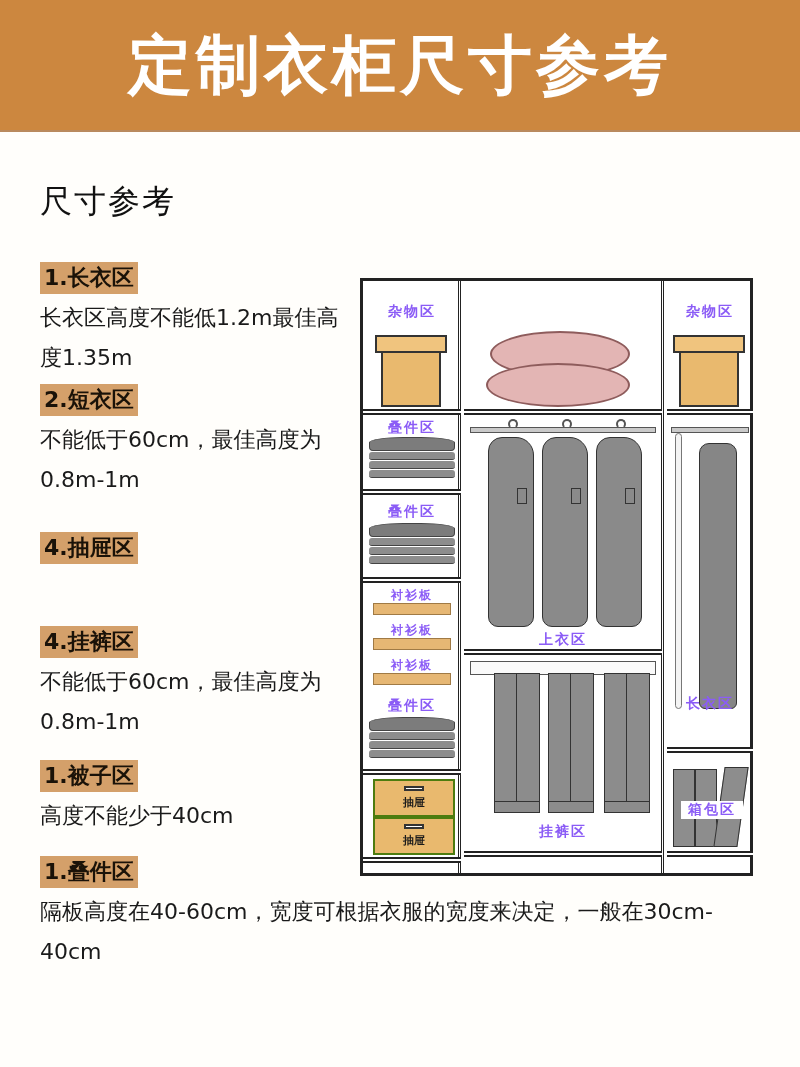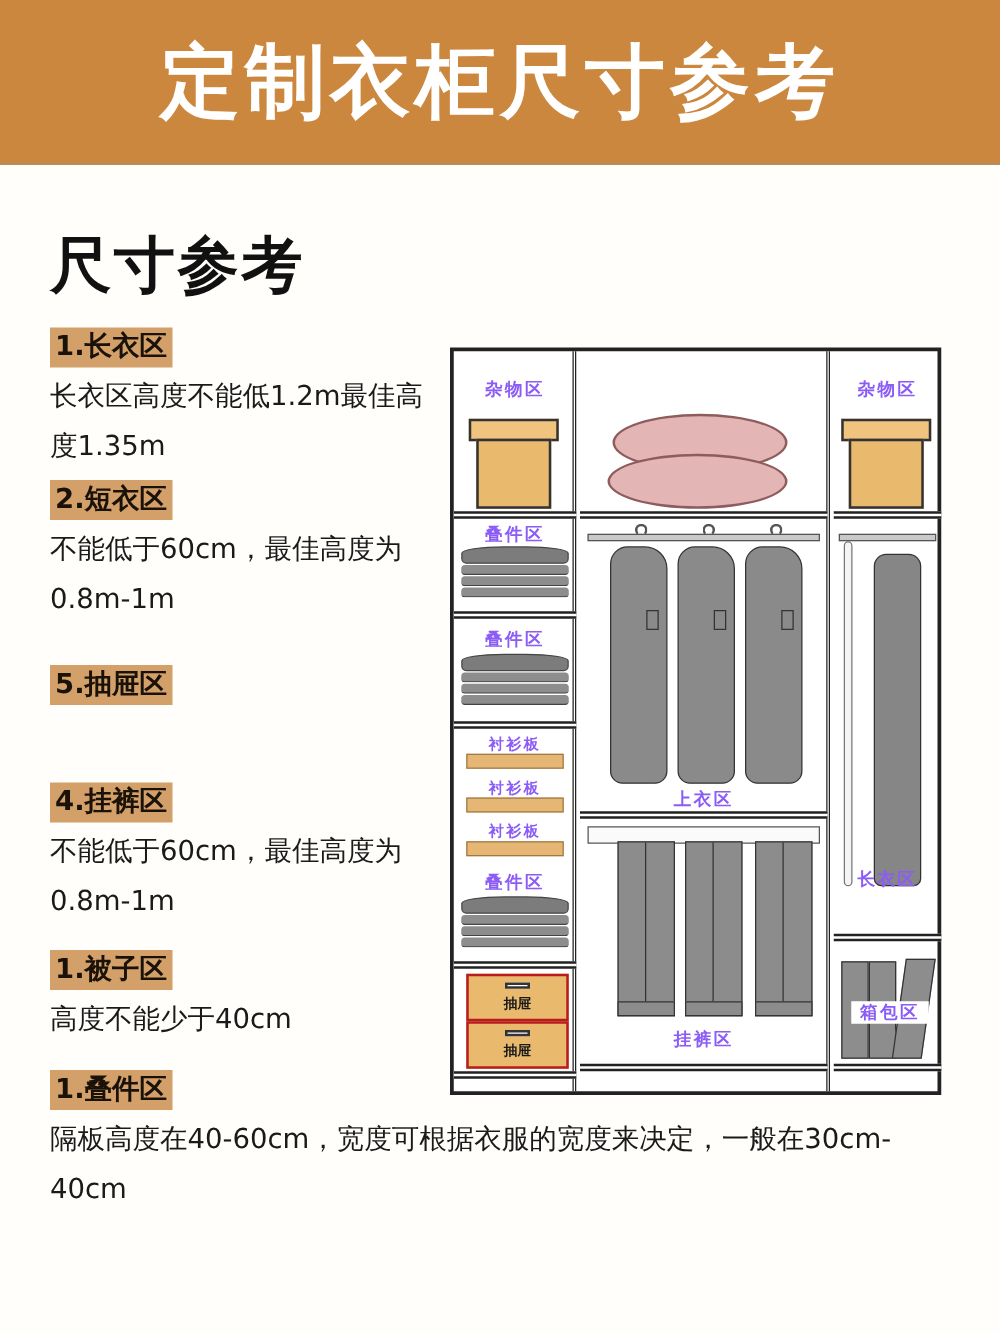--- a/index.html
+++ b/index.html
@@ -3,39 +3,39 @@
 <meta charset="utf-8">
 <style>
   * { box-sizing: border-box; margin: 0; padding: 0; }
   html, body { width: 800px; height: 1067px; background: #fffefb; overflow: hidden; }
   body { position: relative; font-family: "DejaVu Sans", "Liberation Sans", sans-serif; color: #1a1a1a; }
 
   .banner { position: absolute; left: 0; top: 0; width: 800px; height: 132px; background: #cc873f;
     display: flex; align-items: center; justify-content: center; border-bottom: 2px solid #b98a5e; }
   .banner-title { color: #fff; font-size: 64px; font-weight: bold; letter-spacing: 4px; }
 
-  .section-title { position: absolute; left: 40px; top: 180px; font-size: 49px; font-weight: bold; color: #111; letter-spacing: 2px; }
+  .section-title { position: absolute; left: 40px; top: 180px; font-size: 32px; font-weight: normal; color: #111; letter-spacing: 2px; }
 
   .item { position: absolute; left: 40px; width: 320px; }
   .item-label { display: inline-block; background: #d4a06a; padding: 2px 4px; font-size: 22px; font-weight: bold; color: #1a1208; line-height: 28px; }
   .item-desc { font-size: 22px; line-height: 40px; color: #1a1a1a; margin-top: 4px; }
   .item-wide { width: 720px; }
 
   
   .wardrobe { position: absolute; left: 360px; top: 278px; width: 393px; height: 598px; border: 3px solid #222; background: #fff; }
   .col { position: absolute; top: 0; bottom: 0; border-right: 3px double #222; }
   .shelf { position: absolute; left: 0; right: 0; height: 6px; border-top: 2px solid #222; border-bottom: 2px solid #222; background: #fff; }
   .zlabel { position: absolute; left: 0; right: 0; text-align: center; font-weight: bold; font-size: 14px; color: #8b5cf6; letter-spacing: 2px; }
   .box { position: absolute; background: #e9b96e; border: 2px solid #333; }
   .box-lid { position: absolute; background: #f0c47e; border: 2px solid #333; }
   .folded { position: absolute; left: 6px; right: 6px; height: 46px; }
   .folded .layer { height: 8px; background: #8d8d8d; border-bottom: 1px solid #444; margin-bottom: 1px; border-radius: 3px; }
   .folded .top { height: 14px; background: #7c7c7c; border-radius: 40% 40% 4px 4px; border: 1px solid #444; margin-bottom: 1px; }
   .board { position: absolute; left: 10px; right: 10px; height: 12px; background: #e6b774; border: 1px solid #a07a45; }
-  .drawer { position: absolute; left: 10px; right: 6px; height: 38px; background: #e9b96e; border: 2px solid #b91c1c; }
+  .drawer { position: absolute; left: 10px; right: 6px; height: 38px; background: #e9b96e; border: 2px solid #4d7c0f; }
   .drawer .handle { position: absolute; left: 50%; top: 5px; width: 20px; height: 5px; margin-left: -10px; border: 2px solid #333; background: #fff; }
   .drawer .dl { position: absolute; left: 0; right: 0; top: 14px; text-align: center; font-size: 11px; font-weight: bold; }
   .rod { position: absolute; height: 6px; background: #c9c9c9; border: 1px solid #555; }
   .coat { position: absolute; width: 46px; height: 190px; background: #8a8a8a; border: 1px solid #333; border-radius: 14px 18px 10px 10px; }
   .coat .pocket { position: absolute; right: 6px; top: 50px; width: 10px; height: 16px; border: 1px solid #333; }
   .hook { position: absolute; width: 10px; height: 10px; border: 2px solid #555; border-radius: 50%; border-bottom-color: transparent; }
   .pants { position: absolute; width: 46px; height: 140px; background: #8c8c8c; border: 1px solid #333; }
   .pants .crease { position: absolute; left: 48%; top: 0; bottom: 0; width: 1px; background: #333; }
   .pants .cuff { position: absolute; left: -1px; right: -1px; bottom: -1px; height: 12px; border: 1px solid #333; background: #8c8c8c; }
   .pants-bar { position: absolute; height: 14px; border: 1px solid #555; background: #fafafa; }
@@ -55,21 +55,21 @@
 
 <div class="item" style="top:262px;">
   <span class="item-label">1.长衣区</span>
   <div class="item-desc">长衣区高度不能低1.2m最佳高度1.35m</div>
 </div>
 <div class="item" style="top:384px;">
   <span class="item-label">2.短衣区</span>
   <div class="item-desc">不能低于60cm，最佳高度为0.8m-1m</div>
 </div>
 <div class="item" style="top:532px;">
-  <span class="item-label">5.抽屉区</span>
+  <span class="item-label">4.抽屉区</span>
 </div>
 <div class="item" style="top:626px;">
   <span class="item-label">4.挂裤区</span>
   <div class="item-desc">不能低于60cm，最佳高度为0.8m-1m</div>
 </div>
 <div class="item" style="top:760px;">
   <span class="item-label">1.被子区</span>
   <div class="item-desc">高度不能少于40cm</div>
 </div>
 <div class="item item-wide" style="top:856px;">

